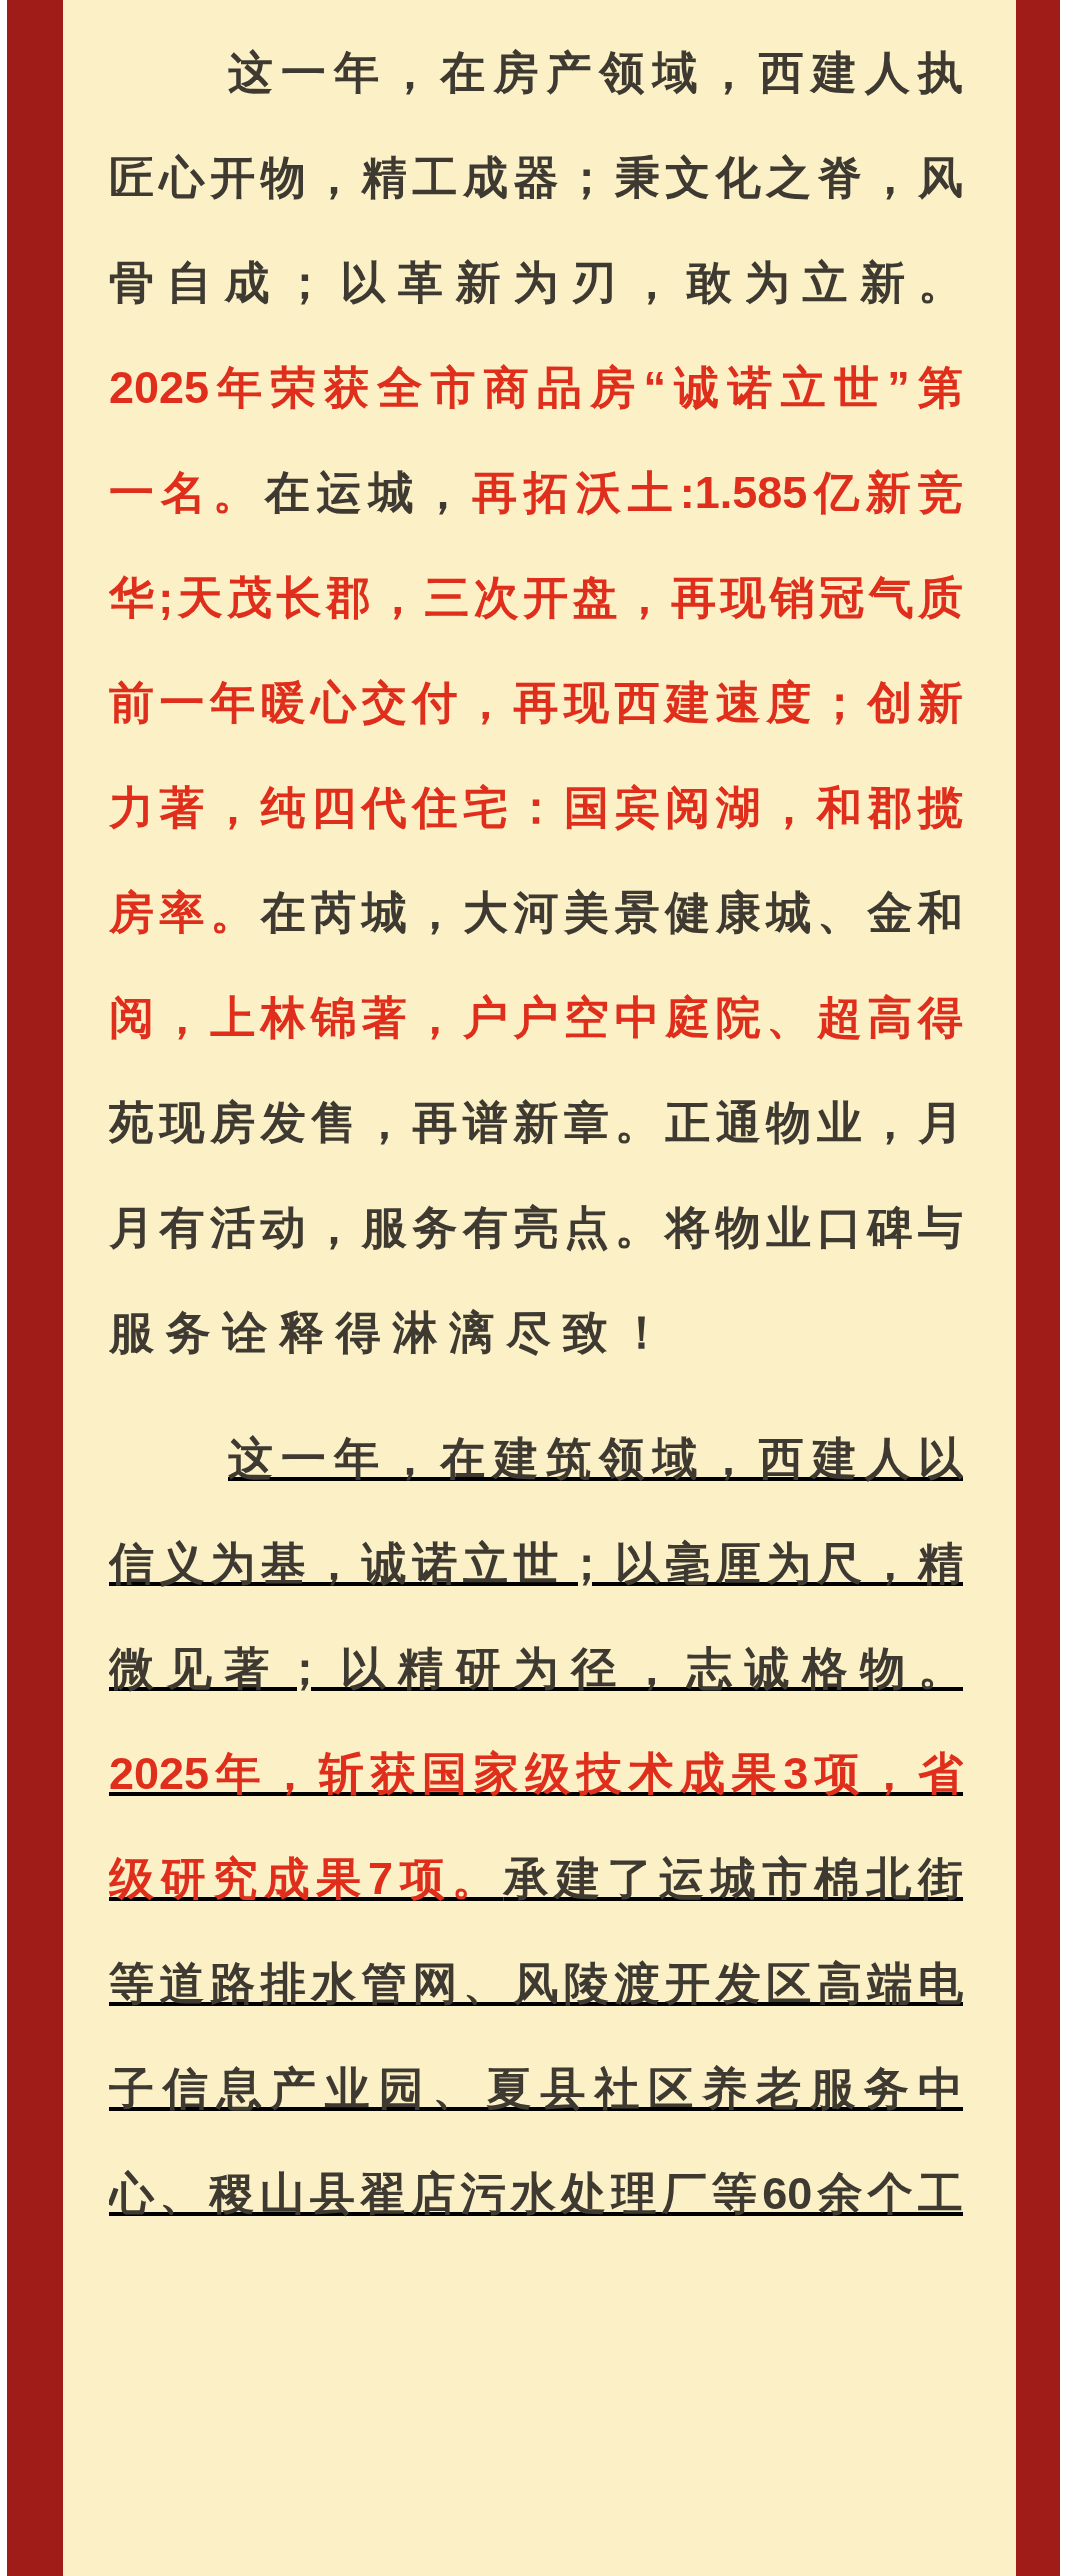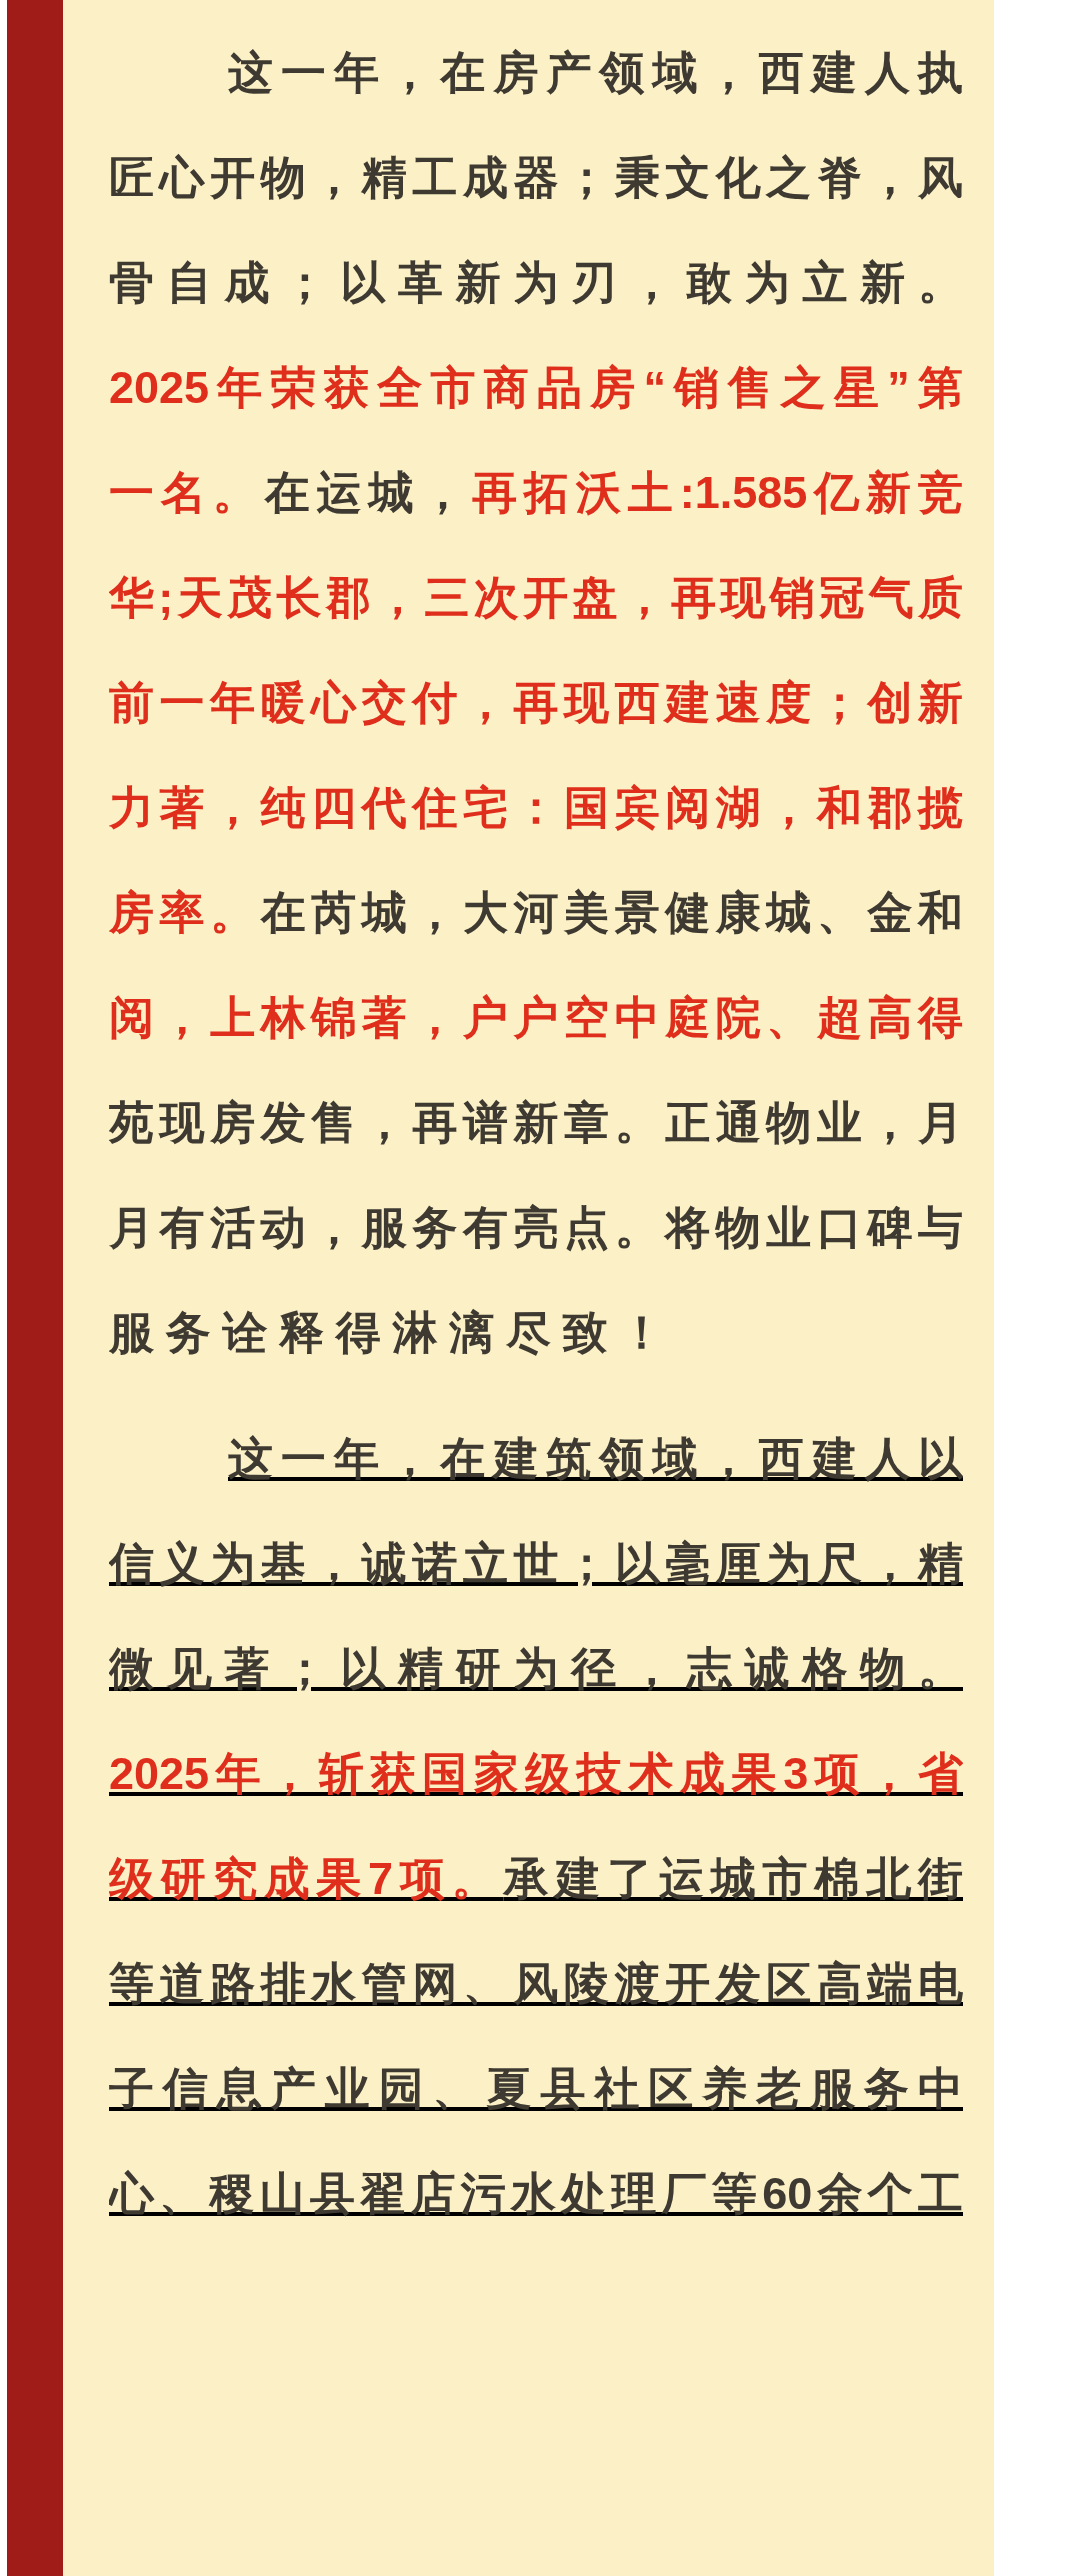--- a/index.html
+++ b/index.html
@@ -9,21 +9,21 @@
     --text-red:#DF2E1B;
     --text-dark:#3E3A32;
     --outer:#FFFFFF;
   }
   html,body{margin:0;padding:0;}
   body{
     width:1073px;height:2576px;
     background:var(--outer);
     font-family:"Liberation Sans","DejaVu Sans",sans-serif;
   }
-  .stage{position:relative;width:994px;height:2576px;background:var(--outer);overflow:hidden;}
+  .stage{position:relative;width:1073px;height:2576px;background:var(--outer);overflow:hidden;}
   .bar{position:absolute;top:0;bottom:0;background:var(--frame-red);}
   .bar-left{left:6.8px;width:57px;}
   .bar-right{left:1016px;width:44px;}
   .paper{
     position:absolute;left:63px;top:0;width:953px;height:2576px;
     background:var(--paper);
     box-sizing:border-box;
     padding:19.5px 53px 0 46px;
   }
   .para + .para{margin-top:21.5px;text-decoration:underline;}
@@ -49,21 +49,21 @@
 <body>
 
 <div class="stage">
   <div class="bar bar-left"></div>
   <div class="bar bar-right"></div>
   <div class="paper">
       <div class="para">
         <div class="line stretch indent"><span class="seg seg-dark">这一年，在房产领域，西建人执</span></div>
         <div class="line stretch"><span class="seg seg-dark">匠心开物，精工成器；秉文化之脊，风</span></div>
         <div class="line stretch"><span class="seg seg-dark">骨自成；以革新为刃，敢为立新。</span></div>
-        <div class="line stretch"><span class="seg seg-red">2025年荣获全市商品房“销售之星”第</span></div>
+        <div class="line stretch"><span class="seg seg-red">2025年荣获全市商品房“诚诺立世”第</span></div>
         <div class="line stretch"><span class="seg seg-red">一名。</span><span class="seg seg-dark">在运城，</span><span class="seg seg-red">再拓沃土:1.585亿新竞</span></div>
         <div class="line stretch"><span class="seg seg-red">华;天茂长郡，三次开盘，再现销冠气质</span></div>
         <div class="line stretch"><span class="seg seg-red">前一年暖心交付，再现西建速度；创新</span></div>
         <div class="line stretch"><span class="seg seg-red">力著，纯四代住宅：国宾阅湖，和郡揽</span></div>
         <div class="line stretch"><span class="seg seg-red">房率。</span><span class="seg seg-dark">在芮城，大河美景健康城、金和</span></div>
         <div class="line stretch"><span class="seg seg-red">阅，上林锦著，户户空中庭院、超高得</span></div>
         <div class="line stretch"><span class="seg seg-dark">苑现房发售，再谱新章。正通物业，月</span></div>
         <div class="line stretch"><span class="seg seg-dark">月有活动，服务有亮点。将物业口碑与</span></div>
         <div class="line plain"><span class="seg seg-dark">服务诠释得淋漓尽致！</span></div>
       </div>

